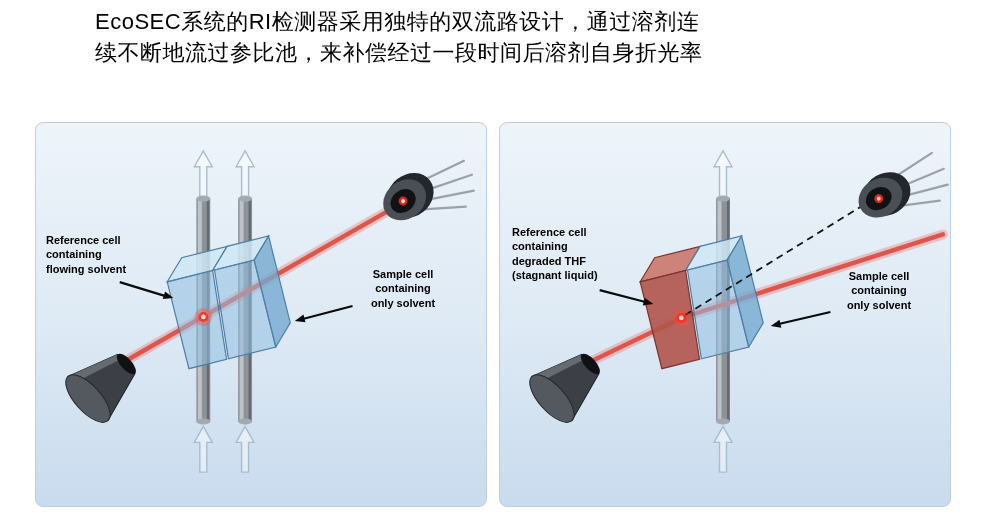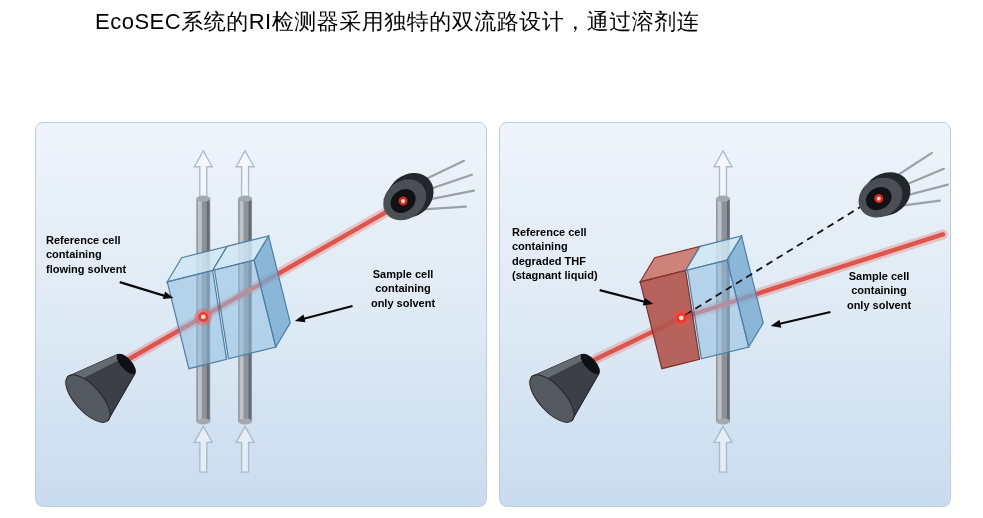--- a/index.html
+++ b/index.html
@@ -48,20 +48,21 @@
   .ptr polygon{fill:#0a0a0a;}
   .dash{stroke:#151515;stroke-width:1.8;stroke-dasharray:7 5;fill:none;}
 </style>
 </head>
 <body>
 
 <div class="page">
 
   <div class="intro">
     <div>EcoSEC系统的RI检测器采用独特的双流路设计，通过溶剂连</div>
+    <div>续不断地流过参比池，来补偿经过一段时间后溶剂自身折光率</div>
   </div>
 
   <div class="panels">
 
     <div class="panel">
       <svg viewBox="0 0 452 385">
         <g class="flow-arrow">
           <polygon points="168,28 159,44 164.5,44 164.5,74 171.5,74 171.5,44 177,44"></polygon>
           <polygon points="210,28 201,44 206.5,44 206.5,74 213.5,74 213.5,44 219,44"></polygon>
           <polygon points="168,305 159,321 164.5,321 164.5,351 171.5,351 171.5,321 177,321"></polygon>

